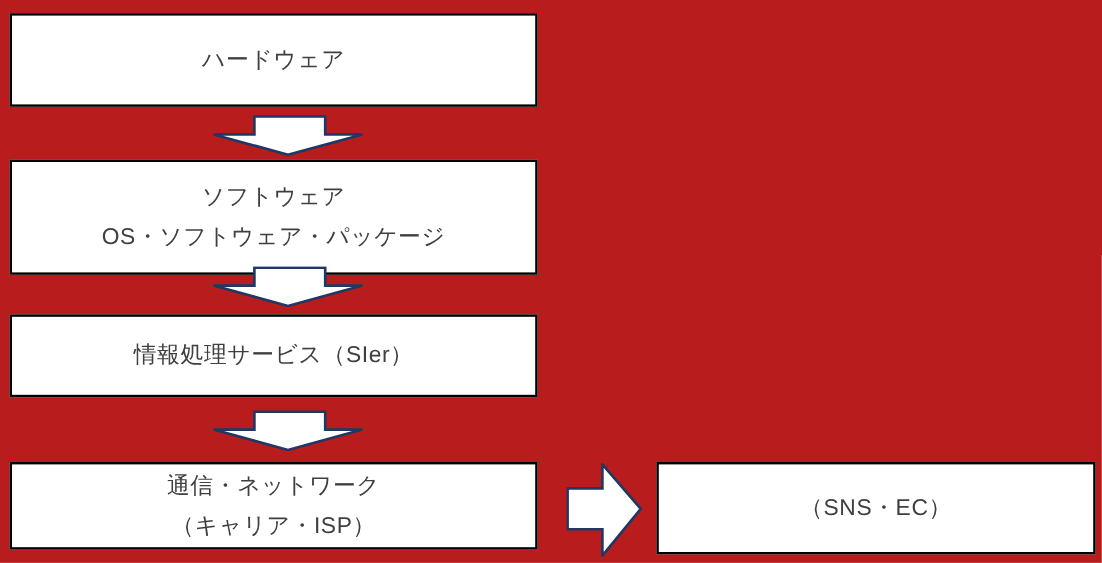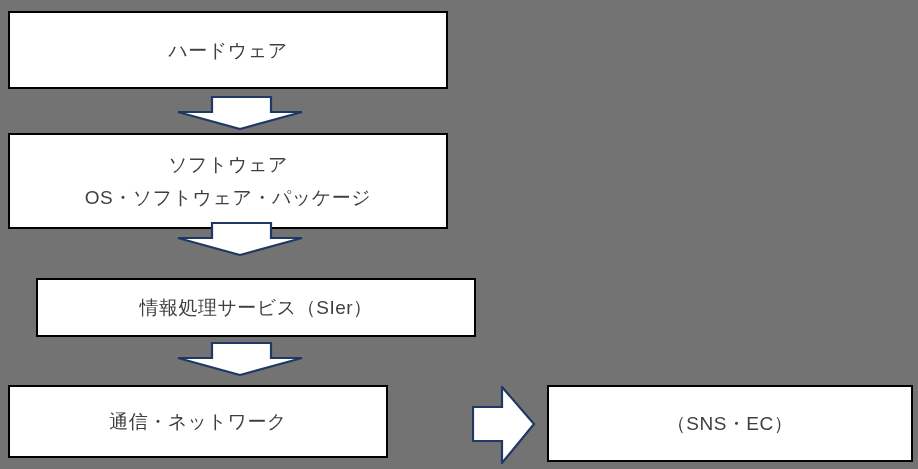--- a/index.html
+++ b/index.html
@@ -3,21 +3,21 @@
 <meta charset="utf-8">
 <style>
   html,body{margin:0;padding:0;}
   body{
     font-family:"Liberation Sans","DejaVu Sans",sans-serif;
     background:#ffffff;
   }
   .canvas{
     position:relative;
     width:918px;height:469px;
-    background:#737373;
+    background:#b91c1c;
     overflow:hidden;
   }
   .dbox{
     position:absolute;
     box-sizing:border-box;
     border:2.5px solid #000000;
     background:#ffffff;
     display:flex;
     flex-direction:column;
     align-items:center;
@@ -26,22 +26,22 @@
   }
   .dbox .line{
     font-size:19px;
     line-height:33px;
     color:#3f3f3f;
     letter-spacing:0.5px;
     white-space:nowrap;
   }
   .box-1{left:8px;  top:11px;  width:440px; height:78px;}
   .box-2{left:8px;  top:133px; width:440px; height:96px;}
-  .box-3{left:8px;  top:278px; width:440px; height:59px;margin-left:28px;}
-  .box-4{left:8px;  top:385px; width:380px; height:73px;}
+  .box-3{left:8px;  top:262px; width:440px; height:69px;}
+  .box-4{left:8px;  top:385px; width:440px; height:73px;}
   .box-5{left:547px;top:385px; width:366px; height:77px;}
   .arrow{position:absolute;display:block;}
   .arrow-down-1{left:177px;top:96px;}
   .arrow-down-2{left:177px;top:222px;}
   .arrow-down-3{left:177px;top:342px;}
   .arrow-right-1{left:472px;top:386px;}
   .arrow polygon{
     fill:#ffffff;
     stroke:#1f3864;
     stroke-width:2.2;
@@ -73,20 +73,21 @@
   <div class="dbox box-3">
     <div class="line">情報処理サービス（SIer）</div>
   </div>
 
   <svg class="arrow arrow-down-3" width="126" height="34" viewBox="0 0 126 34">
     <polygon points="35,1 94,1 94,16 125,16 63,33 1,16 35,16"></polygon>
   </svg>
 
   <div class="dbox box-4">
     <div class="line">通信・ネットワーク</div>
+    <div class="line">（キャリア・ISP）</div>
   </div>
 
   <svg class="arrow arrow-right-1" width="64" height="78" viewBox="0 0 64 78">
     <polygon points="1,21 30,21 30,1 62,38 30,77 30,55 1,55"></polygon>
   </svg>
 
   <div class="dbox box-5">
     <div class="line">（SNS・EC）</div>
   </div>
 

